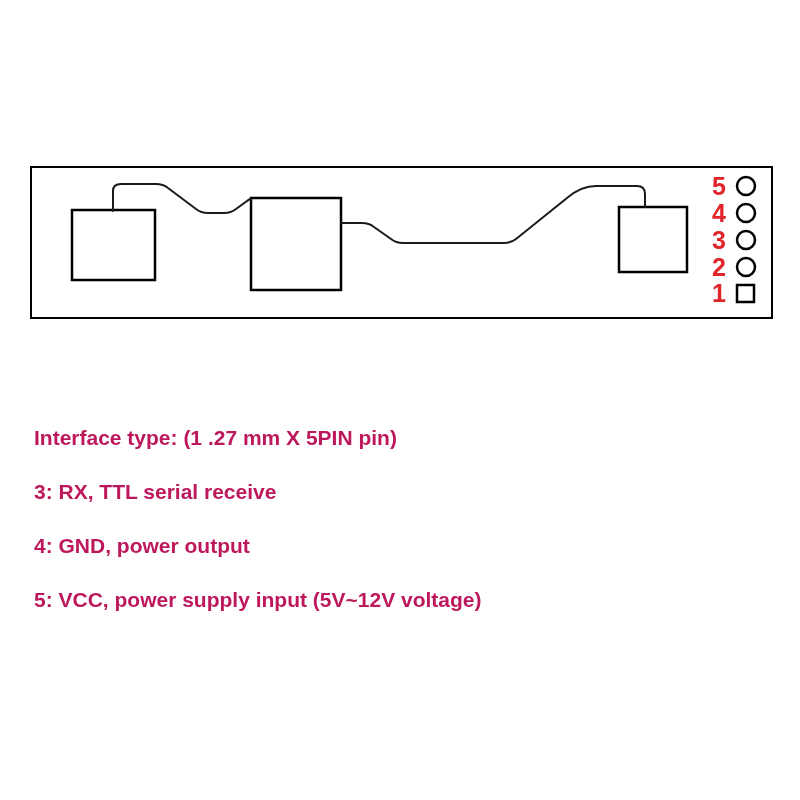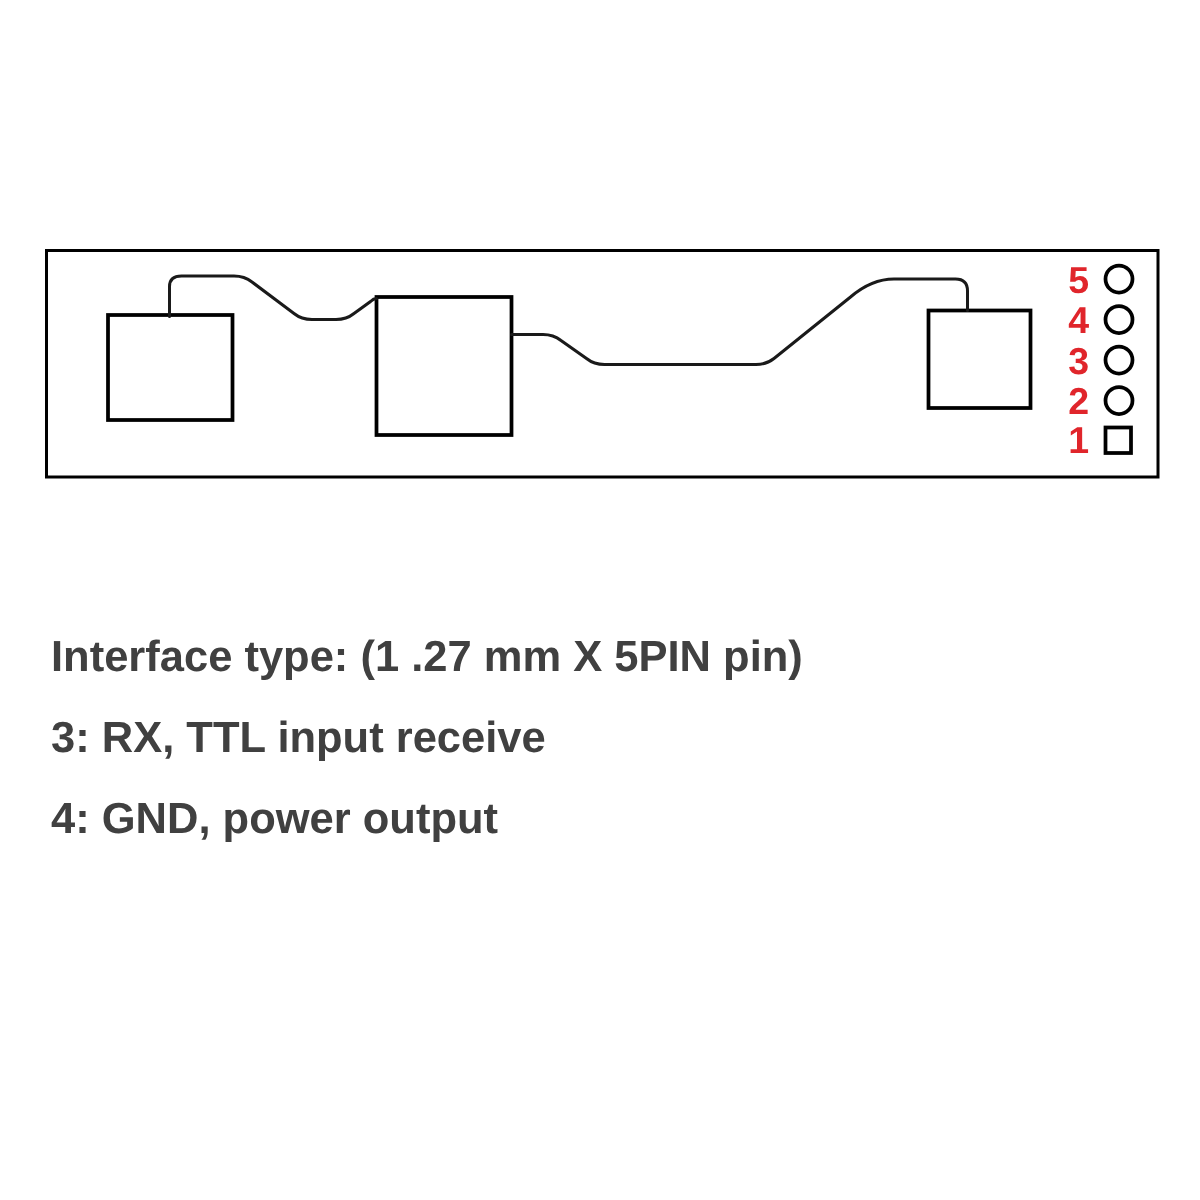--- a/index.html
+++ b/index.html
@@ -25,23 +25,23 @@
     left: 0;
     top: 0;
   }
   .spec-lines {
     position: absolute;
     left: 34px;
     top: 411px;
     width: 760px;
   }
   .spec-line {
-    font-size: 29px;
+    font-size: 21px;
     font-weight: bold;
-    color: #404040;
+    color: #be185d;
     line-height: 54px;
     white-space: nowrap;
     letter-spacing: 0px;
   }
   .pin-num {
     font-family: "Liberation Sans", sans-serif;
     font-weight: bold;
     font-size: 25px;
   }
 </style>
@@ -76,17 +76,18 @@
       <circle cx="746" cy="186" r="9"></circle>
       <circle cx="746" cy="213" r="9"></circle>
       <circle cx="746" cy="240" r="9"></circle>
       <circle cx="746" cy="267" r="9"></circle>
       <rect x="737" y="285" width="17" height="17"></rect>
     </g>
   </svg>
 
   <div class="spec-lines">
     <div class="spec-line">Interface type: (1 .27 mm X 5PIN pin)</div>
-    <div class="spec-line">3: RX, TTL input receive</div>
+    <div class="spec-line">3: RX, TTL serial receive</div>
     <div class="spec-line">4: GND, power output</div>
+    <div class="spec-line">5: VCC, power supply input (5V~12V voltage)</div>
   </div>
 
 </div>
 
 </body></html>

